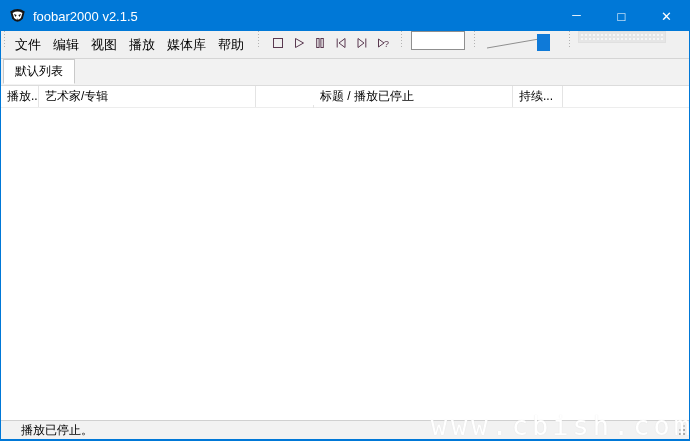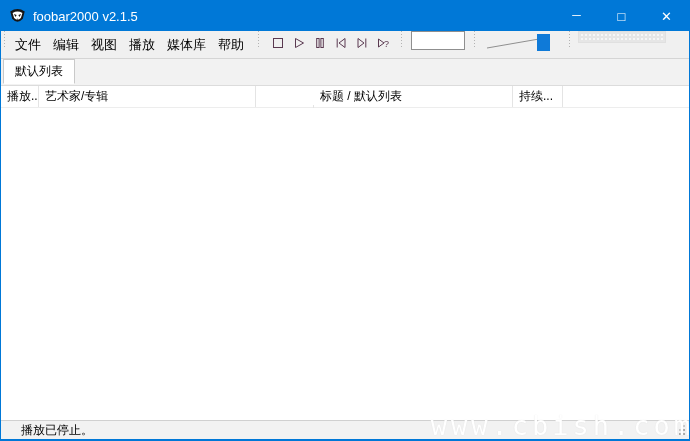--- a/index.html
+++ b/index.html
@@ -175,21 +175,21 @@
   <div class="tabstrip">
     <div class="tab">
       <span>默认列表</span>
     </div>
   </div>
 
   <div class="pl-header">
     <div class="hcell c0">播放...</div>
     <div class="hcell c1">艺术家/专辑</div>
     <div class="hcell c2">音轨号</div>
-    <div class="hcell c3">标题 / 默认列表</div>
+    <div class="hcell c3">标题 / 播放已停止</div>
     <div class="hcell c4">持续...</div>
     <div class="hcell filler"></div>
   </div>
 
   <div class="playlist"></div>
 
   <div class="statusbar">
     <span>播放已停止。</span>
     <svg class="resize-grip" width="13" height="13" viewBox="0 0 13 13">
       <rect x="9" y="9" width="2" height="2" fill="#a9a9a9"></rect>

